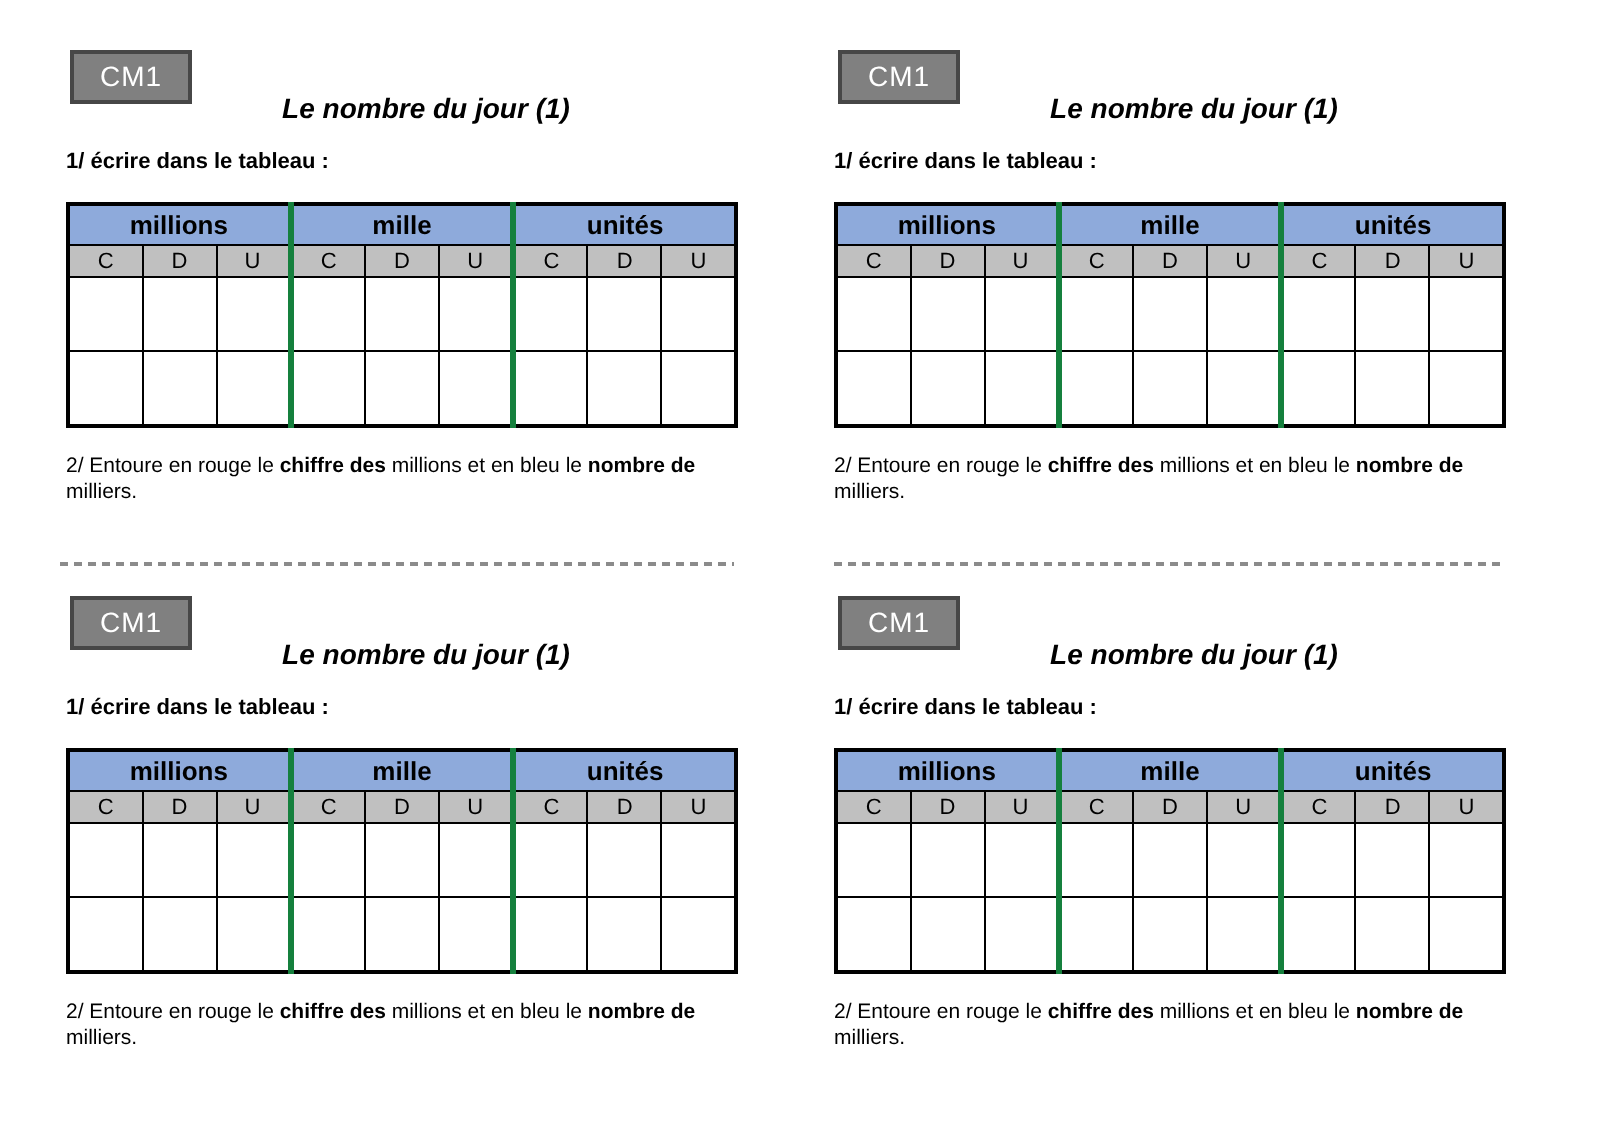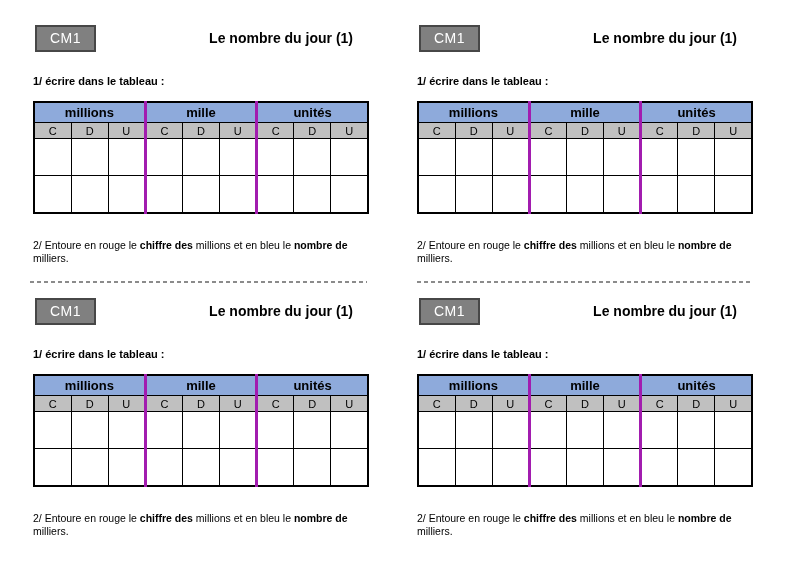--- a/index.html
+++ b/index.html
@@ -20,23 +20,23 @@
   .level-badge {
     position: absolute; left: 2px; top: 0;
     width: 57px; height: 23px;
     background: #808080;
     border: 2px solid #474747;
     color: #ffffff;
     font-size: 14px; line-height: 23px; text-align: center;
     letter-spacing: 0.5px;
   }
   .card-title {
-    position: absolute; left: 40px; right: 0; top: 0; margin: 0;
-    line-height: 27px; text-align: right;
-    font-size: 14px; font-weight: bold;
+    position: absolute; left: 40px; right: 0; top: 0; margin: 16px;
+    line-height: 27px; text-align: center;
+    font-size: 14px; font-weight: bold; font-style: italic;
   }
 
   .instruction-1 { margin: 23px 0 0 0; font-size: 11px; height: 14px; font-weight: bold; }
 
   
   .pv-table {
     border-collapse: collapse; table-layout: fixed;
     width: 336px; margin-top: 12px;
     border: 2px solid #000;
   }
@@ -47,23 +47,23 @@
   }
   .pv-table th.grp {
     background: #8EAADB;
     font-size: 13px; font-weight: bold; height: 19px;
   }
   .pv-table th.sub {
     background: #C0C0C0;
     font-size: 11px; font-weight: normal; height: 15px;
   }
   .pv-table td.cell { height: 36px; background: #ffffff; }
-  .pv-table .g-end { border-right: 3px solid #a21caf; }
-
-  .instruction-2 { margin: 25px 0 0 0; font-size: 10.5px; line-height: 13px; }
+  .pv-table .g-end { border-right: 3px solid #15803d; }
+
+  .instruction-2 { margin: 13px 0 0 0; font-size: 10.5px; line-height: 13px; }
   .instruction-2 b { font-weight: bold; }
   .i2-line { display: block; }
 
   
   .divider {
     position: absolute; top: 281px; height: 2px;
     background-image: repeating-linear-gradient(90deg, #8b8b8b 0, #8b8b8b 4px, transparent 4px, transparent 7px);
   }
   .divider-left  { left: 30px;  width: 337px; }
   .divider-right { left: 417px; width: 333px; }

